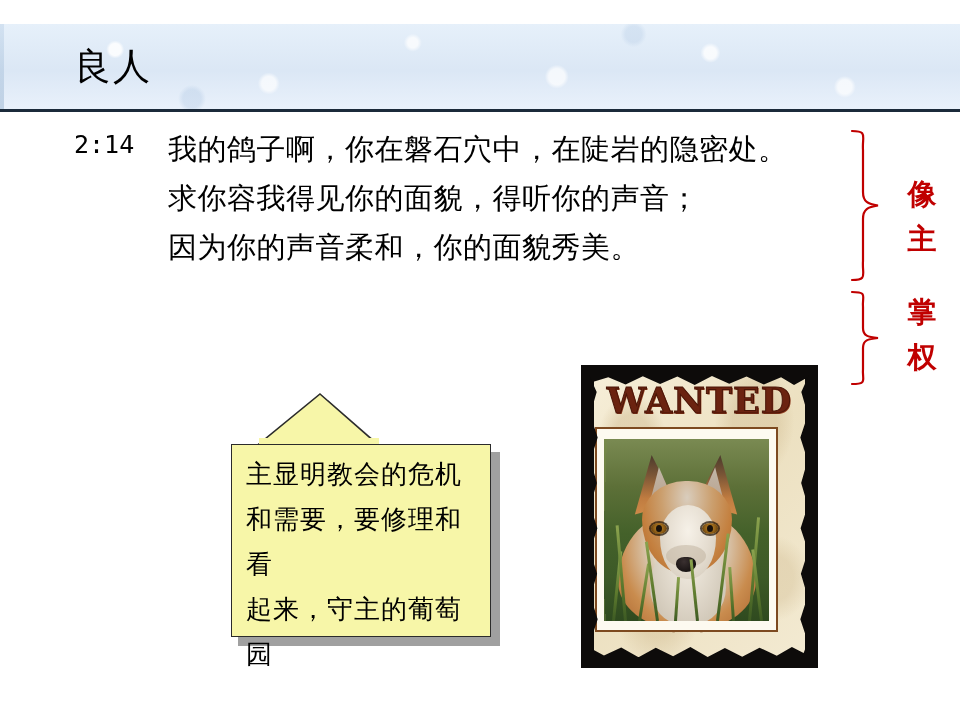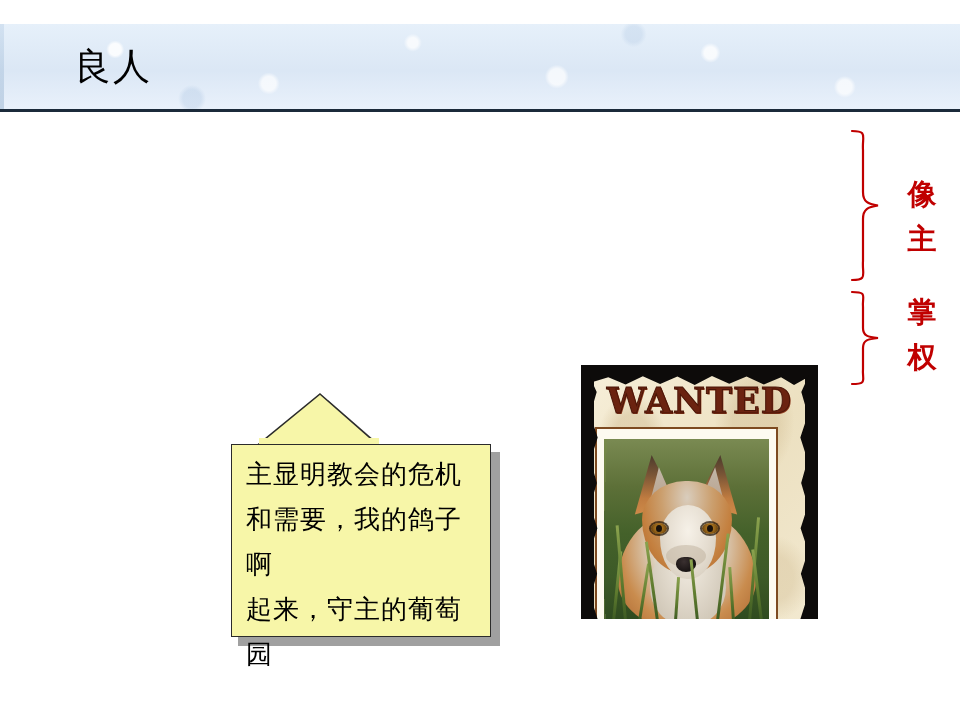--- a/index.html
+++ b/index.html
@@ -136,21 +136,21 @@
   #callout-tail {
     position: absolute;
     left: 231px; top: 392px;
     width: 180px; height: 60px;
   }
 
   
   #wanted-poster {
     position: absolute;
     left: 581px; top: 365px;
-    width: 237px; height: 254px;
+    width: 237px; height: 303px;
     background: #0d0b0a;
     overflow: hidden;
   }
   .poster-torn {
     position: absolute;
     background: #0d0b0a;
     z-index: 3;
   }
   #poster-paper {
     position: absolute;
@@ -311,20 +311,32 @@
 </style>
 </head>
 <body>
 
 <div id="title-bar">
   <div id="title-text">良人</div>
 </div>
 
 <div id="scripture">
 
+  <div class="verse-block">
+    <div class="verse-line">
+      <span class="verse-ref">2:14</span>
+      <span class="verse-text">我的鸽子啊，你在磐石穴中，在陡岩的隐密处。</span>
+    </div>
+    <div class="verse-line">
+      <span class="verse-text">求你容我得见你的面貌，得听你的声音；</span>
+    </div>
+    <div class="verse-line">
+      <span class="verse-text">因为你的声音柔和，你的面貌秀美。</span>
+    </div>
+  </div>
 
 
 </div>
 
 <svg class="brace" style="left:848px; top:128px;" width="40" height="155" viewBox="0 0 40 155">
   <path d="M4 3 C20 3 14 8 15 22 L15 64 C15 74 20 76 30 77.5
            C20 79 15 81 15 91 L15 133 C14 147 20 152 4 152" fill="none" stroke="#c00000" stroke-width="2.2" stroke-linecap="round"></path>
 </svg>
 <div class="red-label" style="left:900px; top:172px;">
   <span>像</span>
@@ -346,21 +358,21 @@
 <div id="callout-shadow"></div>
 
 <svg id="callout-tail" viewBox="0 0 180 60">
   <polygon points="89,2 146,52 28,52" fill="#f7f6a8" stroke="#2b2b2b" stroke-width="1.6"></polygon>
   <rect x="28" y="46" width="120" height="12" fill="#f7f6a8"></rect>
 </svg>
 
 <div id="callout-box"></div>
 <div id="callout-text">
   <div>主显明教会的危机</div>
-  <div>和需要，我的鸽子啊</div>
+  <div>和需要，要修理和看</div>
   <div>起来，守主的葡萄园</div>
 </div>
 
 <div id="wanted-poster">
 
   <div id="poster-paper"></div>
 
   <div class="poster-torn" style="left:10px; top:8px; width:216px; height:12px;
               clip-path:polygon(0% 0%,100% 0%,100% 40%,94% 100%,88% 35%,80% 95%,72% 30%,64% 90%,
                                 56% 25%,48% 100%,40% 30%,32% 92%,24% 28%,16% 96%,8% 35%,0% 80%);"></div>

